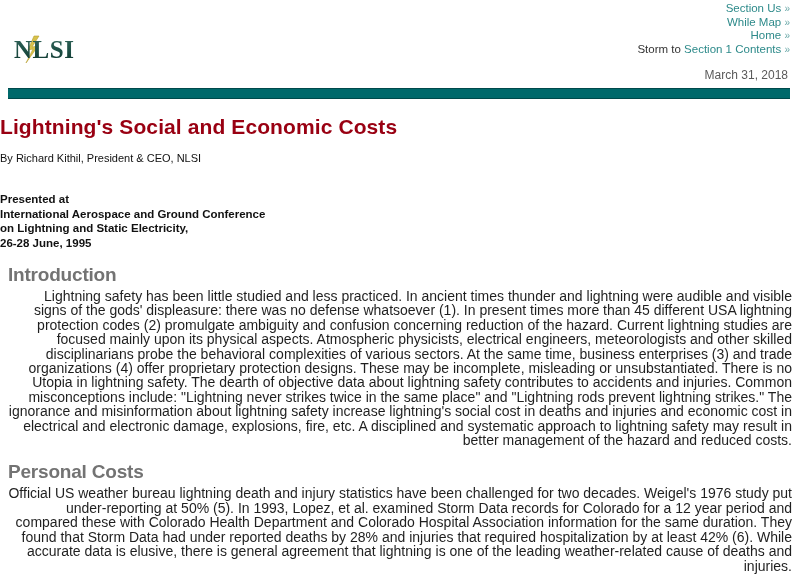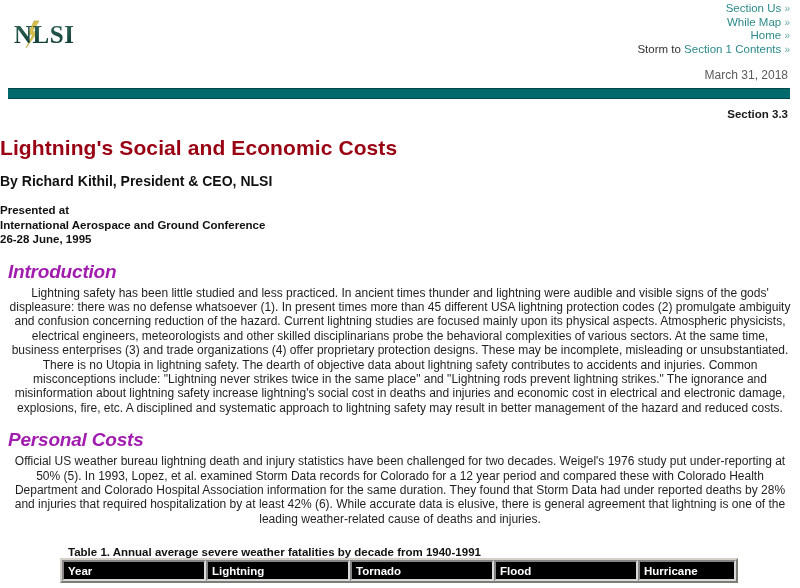--- a/index.html
+++ b/index.html
@@ -21,21 +21,21 @@
     width: 800px;
     position: relative;
   }
   .header-top {
     position: relative;
     height: 62px;
   }
   .logo-block {
     position: absolute;
     left: 12px;
-    top: 17px;
+    top: 32px;
   }
   .logo-svg { display: block; }
 
   .nav-links {
     position: absolute;
     right: 10px;
     top: 2px;
     text-align: right;
     font-size: 11.5px;
     line-height: 13.5px;
@@ -94,51 +94,50 @@
     padding-top: 16px;
   }
   .doc-title {
     font-size: 21px;
     font-weight: bold;
     color: #990012;
     margin: 0 0 13px 0;
     letter-spacing: 0.1px;
   }
   .byline {
-    font-size: 14px;
-    font-weight: bold;
+    font-size: 11px;
+    font-weight: normal;
     color: #111;
-    margin-bottom: 14px;
+    margin-bottom: 28px;
   }
   .presented {
     font-size: 11.5px;
     font-weight: bold;
     color: #111;
     line-height: 14.5px;
   }
 
   
   .content {
     padding: 0 8px 0 8px;
   }
   h2.sec-head {
     font-size: 19px;
     font-weight: bold;
-    color: #a21caf;
+    color: #737373;
     margin: 14px 0 3px 0;
     font-family: "Liberation Sans", sans-serif;
     letter-spacing: -0.2px;
-    font-style: italic;
   }
   p.body {
-    font-size: 12px;
+    font-size: 14px;
     line-height: 14.4px;
     margin: 0;
     color: #1f1f1f;
-    text-align: center;
+    text-align: right;
   }
 
   
   .table-wrap {
     margin-top: 20px;
     padding-left: 52px;
   }
   .table-caption {
     font-size: 11.5px;
     font-weight: bold;
@@ -205,28 +204,28 @@
       </div>
     </div>
   </div>
 
   <div class="tagline-row">
     <div class="datestamp">March 31, 2018</div>
   </div>
 
   <div class="teal-bar"></div>
 
-  <div class="section-tag">Section 3.3</div>
 
   <div class="title-block">
     <h1 class="doc-title">Lightning's Social and Economic Costs</h1>
     <div class="byline">By Richard Kithil, President &amp; CEO, NLSI</div>
     <div class="presented">
       <div>Presented at</div>
       <div>International Aerospace and Ground Conference</div>
+      <div>on Lightning and Static Electricity,</div>
       <div>26-28 June, 1995</div>
     </div>
   </div>
 
   <div class="content">
 
     <h2 class="sec-head">Introduction</h2>
     <p class="body">Lightning safety has been little studied and less practiced. In ancient times thunder and lightning were audible and visible signs of the gods' displeasure: there was no defense whatsoever (1). In present times more than 45 different USA lightning protection codes (2) promulgate ambiguity and confusion concerning reduction of the hazard. Current lightning studies are focused mainly upon its physical aspects. Atmospheric physicists, electrical engineers, meteorologists and other skilled disciplinarians probe the behavioral complexities of various sectors. At the same time, business enterprises (3) and trade organizations (4) offer proprietary protection designs. These may be incomplete, misleading or unsubstantiated. There is no Utopia in lightning safety. The dearth of objective data about lightning safety contributes to accidents and injuries. Common misconceptions include: "Lightning never strikes twice in the same place" and "Lightning rods prevent lightning strikes." The ignorance and misinformation about lightning safety increase lightning's social cost in deaths and injuries and economic cost in electrical and electronic damage, explosions, fire, etc. A disciplined and systematic approach to lightning safety may result in better management of the hazard and reduced costs.</p>
 
     <h2 class="sec-head">Personal Costs</h2>

